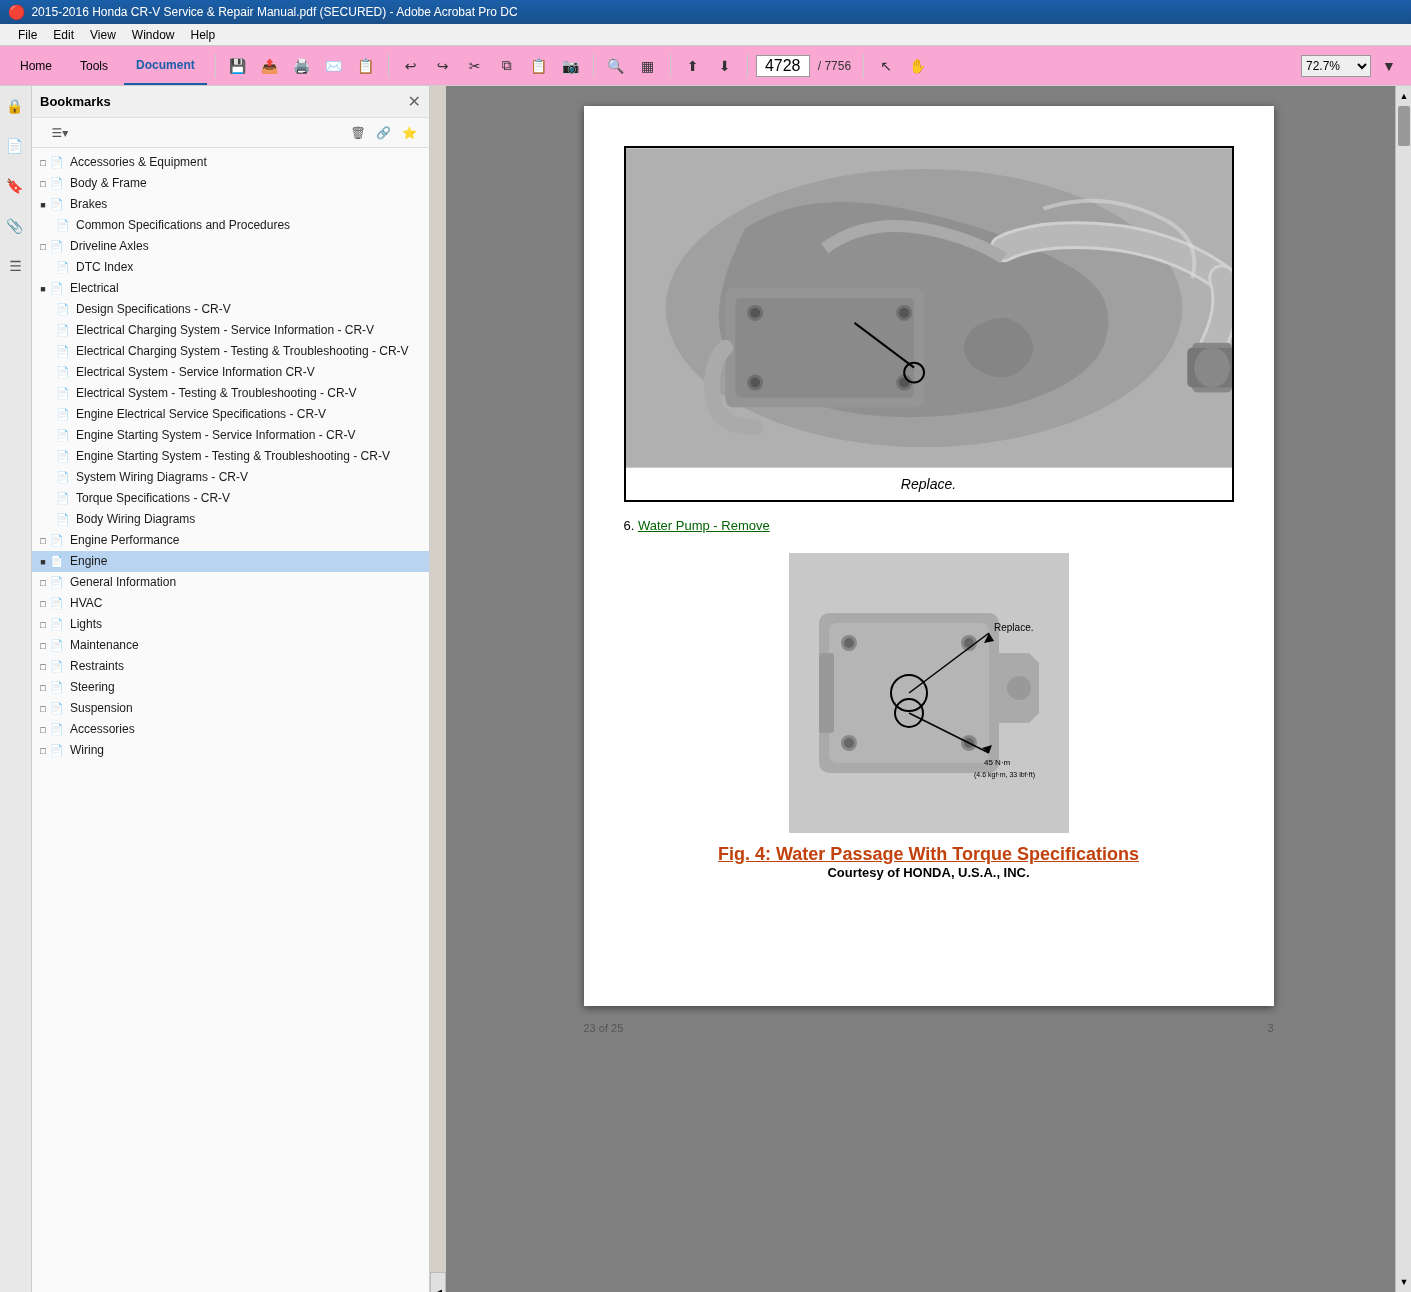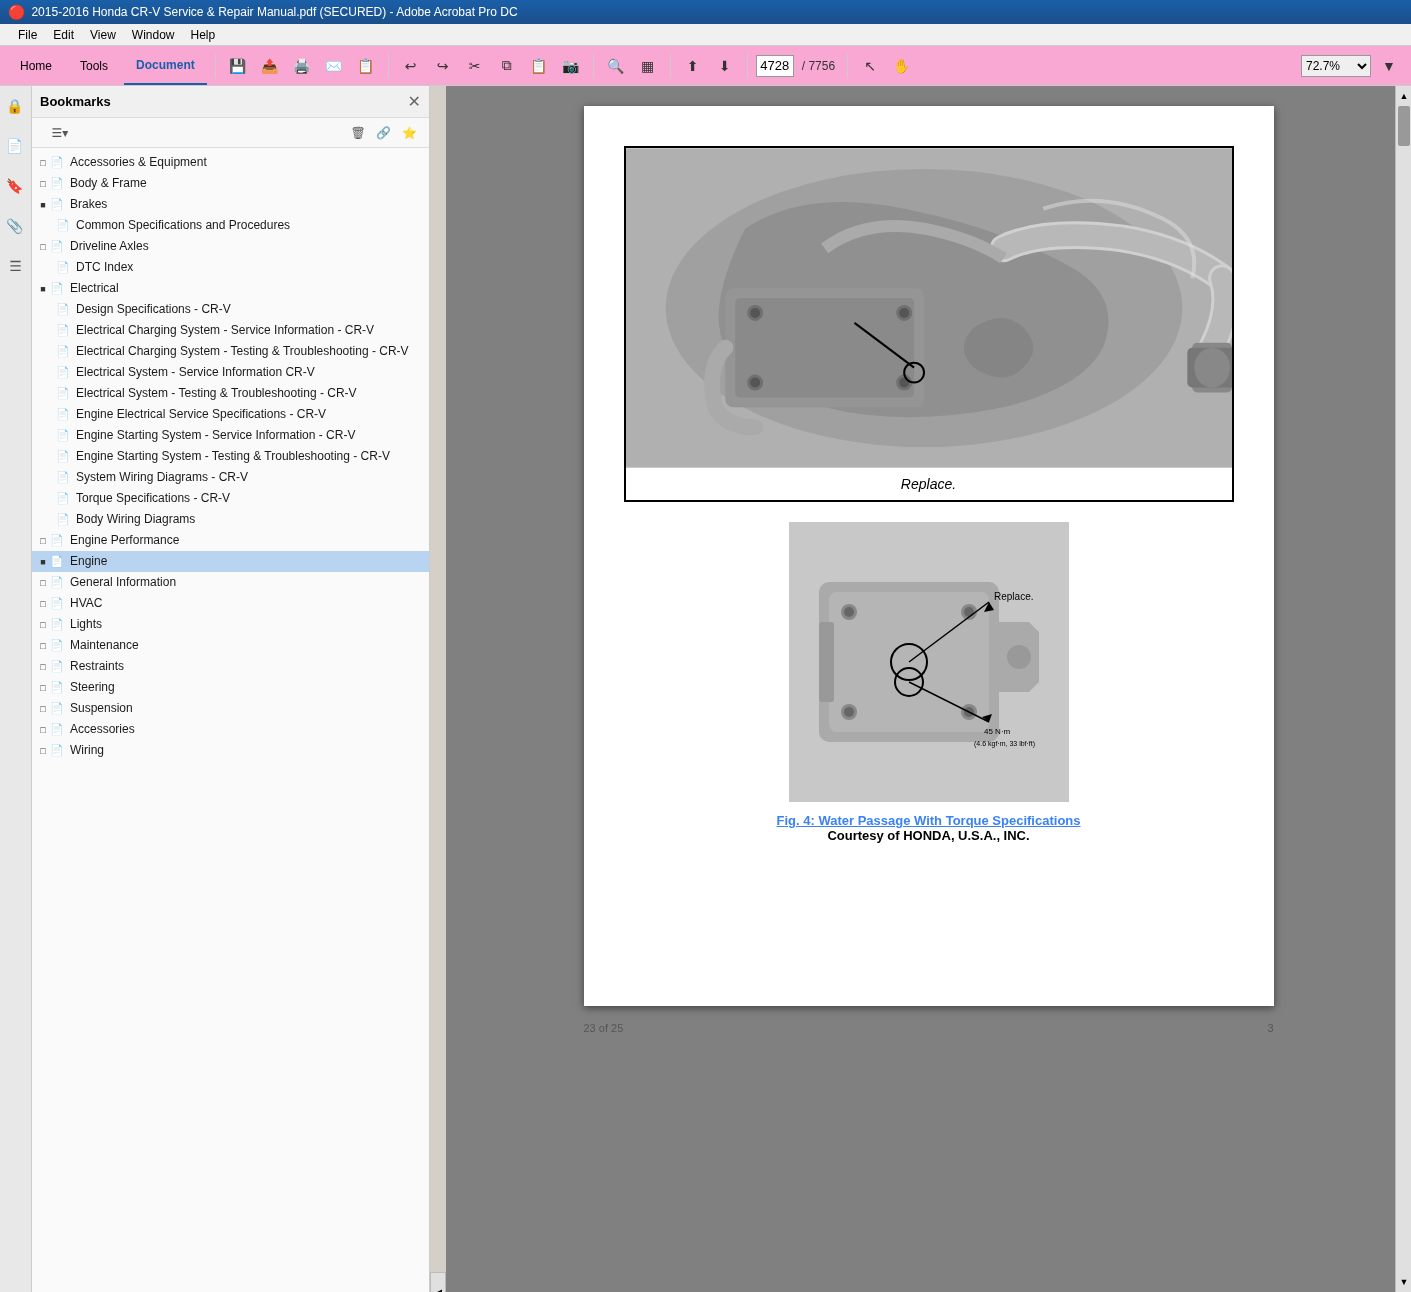--- a/index.html
+++ b/index.html
@@ -62,25 +62,25 @@
       display: flex;
       align-items: center;
       justify-content: center;
       cursor: pointer;
       border: 1px solid transparent;
       border-radius: 2px;
       font-size: 14px;
       color: #333;
     }
     .page-input {
-      width: 38px;
+      width: 54px;
       height: 22px;
       text-align: center;
       border: 1px solid #999;
-      font-size: 13px;
+      font-size: 16px;
     }
     .page-total { font-size: 12px; color: #333; margin: 0 4px; }
     .zoom-select {
       width: 70px;
       height: 22px;
       font-size: 12px;
       border: 1px solid #999;
     }
     .toolbar-spacer { flex: 1; }
 
@@ -244,21 +244,21 @@
     .figure-section { text-align: center; margin-top: 20px; }
     .torque-img {
       width: 280px;
       height: 280px;
       background: #d0d0d0;
       display: inline-block;
       position: relative;
       overflow: hidden;
     }
     .torque-img svg { width: 100%; height: 100%; }
-    .fig-caption { font-size: 13px; font-weight: bold; text-decoration: underline; color: #3b82f6; margin-top: 8px; }
+    .fig-caption { font-size: 18px; font-weight: bold; text-decoration: underline; color: #c2410c; margin-top: 8px; }
     .fig-sub { font-size: 13px; font-weight: bold; }
 
     
     .pdf-footer {
       display: flex;
       justify-content: space-between;
       margin-top: 16px;
       width: 690px;
       font-size: 11px;
       color: #555;
@@ -576,20 +576,24 @@
             <path d="M350,180 Q380,160 400,180 Q420,200 400,220 Q380,240 350,220 Q330,200 350,180Z" fill="#858585"></path>
             <path d="M200,100 Q240,70 300,80 Q350,90 380,110" stroke="#aaa" stroke-width="12" fill="none"></path>
             <path d="M100,200 Q80,220 90,260 Q100,280 130,280" stroke="#aaa" stroke-width="16" fill="none" stroke-linecap="round"></path>
 
             <path d="M420,60 Q480,40 540,70 Q580,90 570,130" stroke="#e0e0e0" stroke-width="4" fill="none" opacity="0.5"></path>
           </svg>
         </div>
         <div class="img-caption" style="font-style:italic; font-size:14px;">Replace.</div>
       </div>
 
+      <div class="step-text">
+        <span>6.</span>
+        <a class="step-link">Water Pump - Remove</a>
+      </div>
 
       <div class="figure-section">
         <div class="torque-img">
           <svg viewBox="0 0 280 280" xmlns="http://www.w3.org/2000/svg">
             <rect width="280" height="280" fill="#c8c8c8"></rect>
 
             <rect x="30" y="60" width="180" height="160" rx="10" fill="#aaa"></rect>
             <rect x="40" y="70" width="160" height="140" rx="8" fill="#b5b5b5"></rect>
 
             <circle cx="60" cy="90" r="8" fill="#888"></circle>

